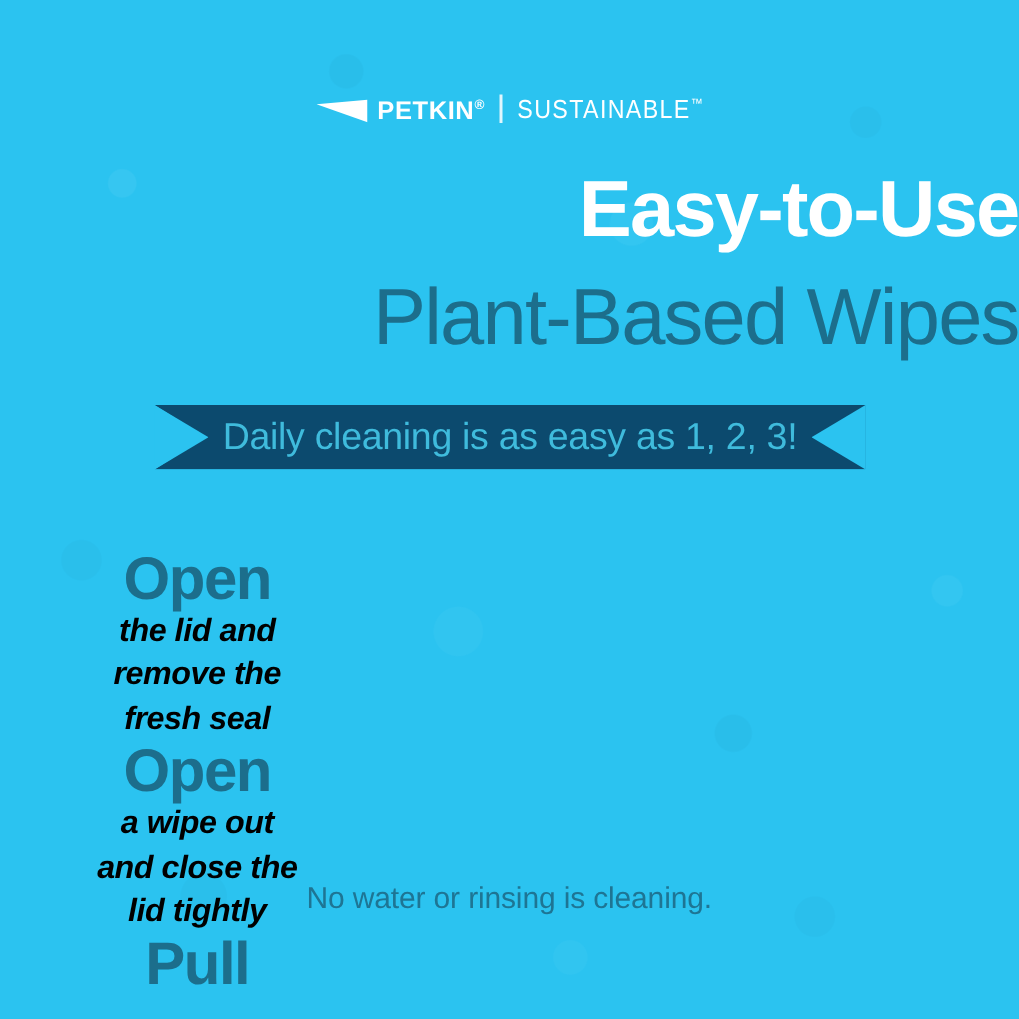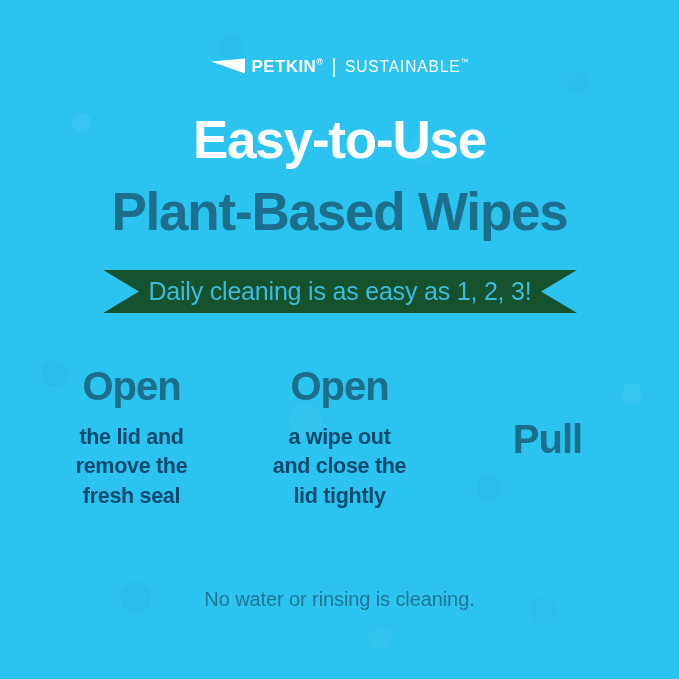--- a/index.html
+++ b/index.html
@@ -43,21 +43,21 @@
   }
 
   
   #brand-bar {
     position: absolute;
     top: 58px;
     left: 0;
     width: 679px;
     height: 24px;
     display: flex;
-    align-items: flex-start;
+    align-items: flex-end;
     justify-content: center;
     gap: 7px;
   }
   #brand-wedge { display: block; }
   .brand-word {
     color: #FFFFFF;
     font-weight: bold;
     font-size: 17px;
     letter-spacing: .4px;
     line-height: 1;
@@ -88,48 +88,48 @@
     vertical-align: super;
     letter-spacing: 0;
   }
 
   
   #headline {
     position: absolute;
     top: 112px;
     left: 0;
     width: 679px;
-    text-align: center;
+    text-align: right;
   }
   #headline-line1 {
     display: block;
     color: #FFFFFF;
     font-size: 53px;
     font-weight: bold;
     letter-spacing: -1.2px;
     line-height: 1.06;
   }
   #headline-line2 {
     display: block;
     color: #1C6E8C;
     font-size: 53px;
-    font-weight: bold;
+    font-weight: normal;
     letter-spacing: -1.2px;
     line-height: 1.06;
     margin-top: 16px;
   }
 
   
   #ribbon {
     position: absolute;
     top: 270px;
     left: 103px;
     width: 474px;
     height: 43px;
-    background: #14532d;
+    background: #0c4a6e;
     display: flex;
     align-items: center;
     justify-content: center;
     clip-path: polygon(
       0 0, 474px 0, 474px 43px, 0 43px,
       0 43px, 34px 21.5px, 0 0
     );
     -webkit-clip-path: polygon(
       0 0, 474px 0, 474px 43px, 0 43px,
       0 43px, 34px 21.5px, 0 0
@@ -163,43 +163,44 @@
   }
 
   
   #steps {
     position: absolute;
     top: 366px;
     left: 34px;
     width: 611px;
     display: flex;
     justify-content: space-between;
-    align-items: center;
+    align-items: flex-start;
+    flex-direction: column;
   }
   .step {
     width: 195px;
     text-align: center;
   }
   .step-title {
     display: block;
     color: #1C6E8C;
     font-size: 40px;
     font-weight: bold;
     letter-spacing: -1px;
     line-height: 1;
   }
   .step-body {
     display: block;
-    color: #0c4a6e;
+    color: #000000;
     font-size: 21.5px;
     font-weight: bold;
     line-height: 1.37;
     letter-spacing: -.3px;
-    margin-top: 17px;
     white-space: pre-line;
+    font-style: italic;
   }
 
   
   #footer-note {
     position: absolute;
     top: 589px;
     left: 0;
     width: 679px;
     text-align: center;
     color: #1E7594;

